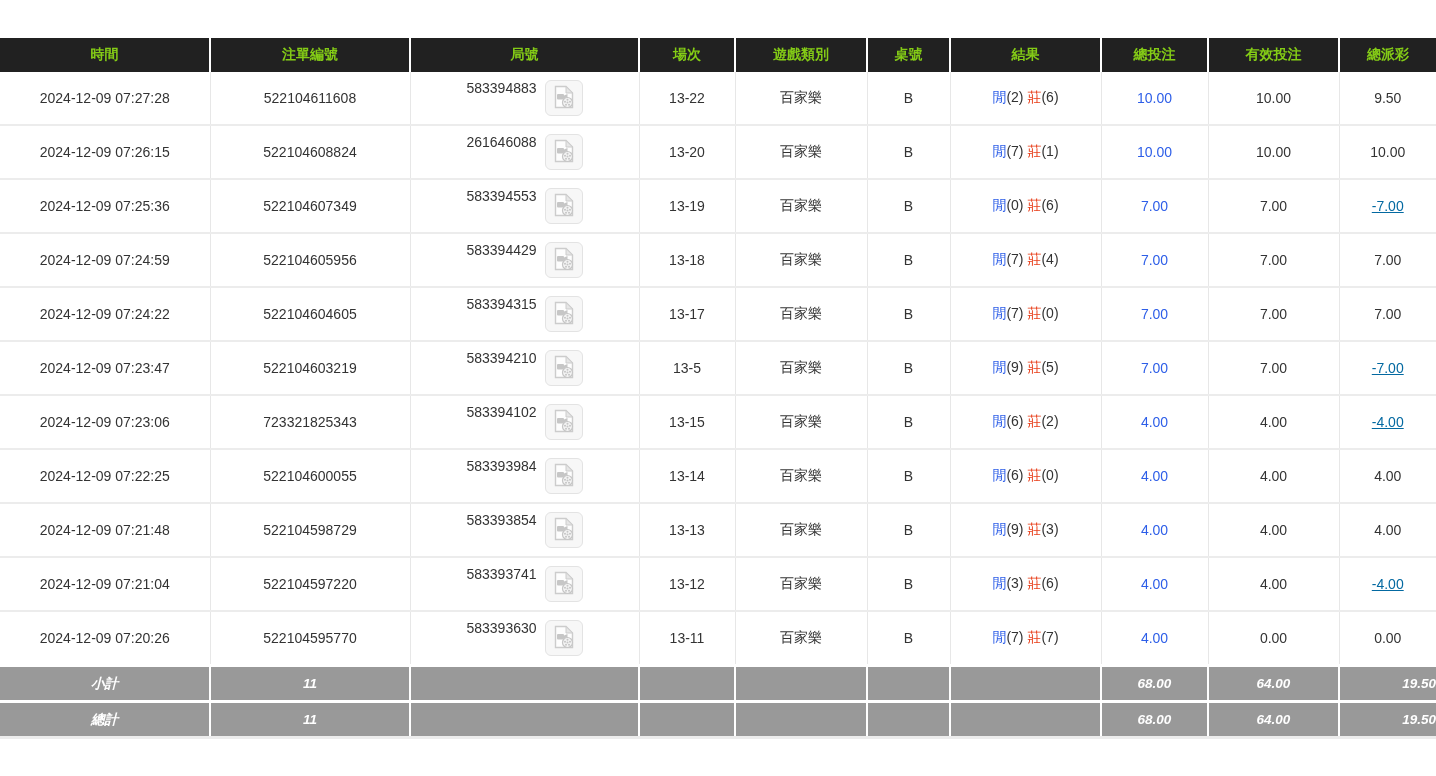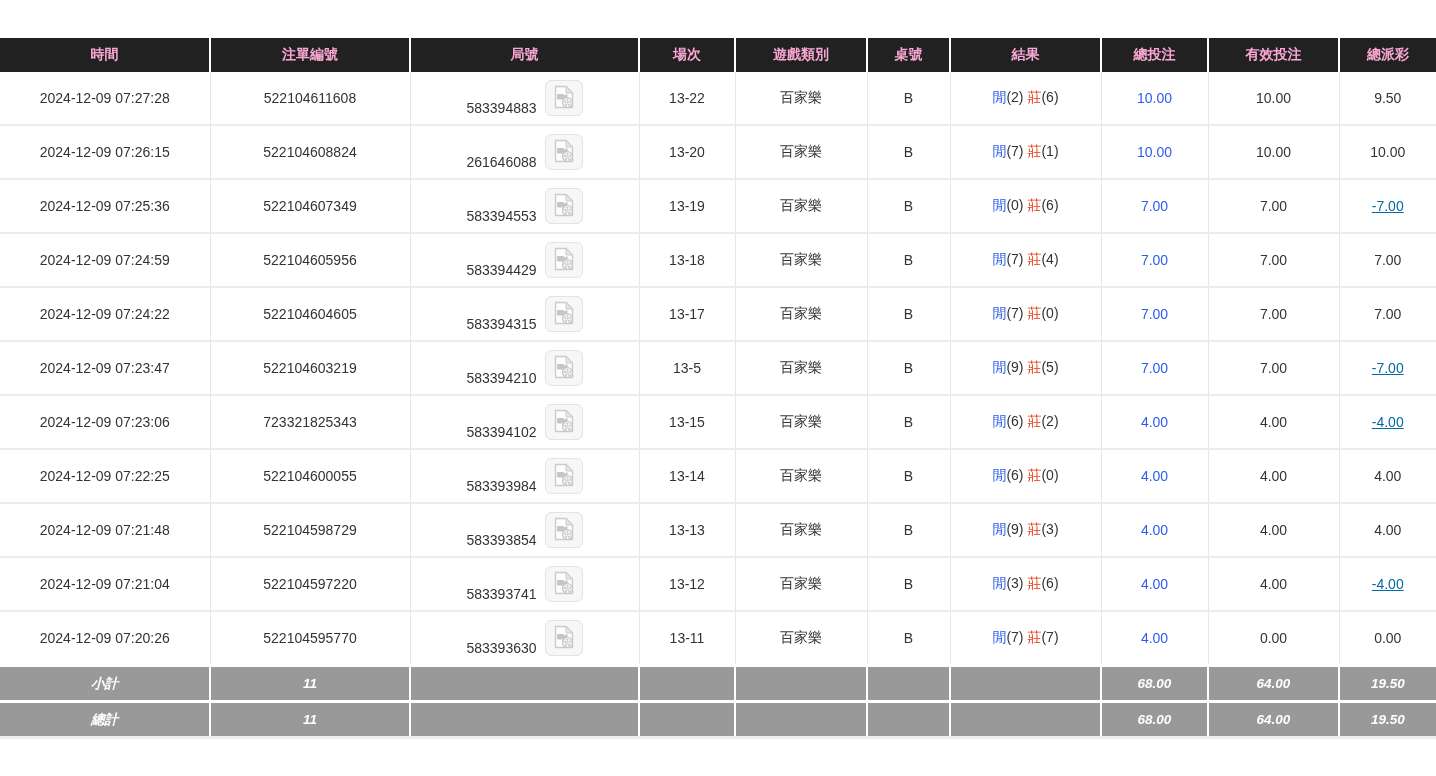--- a/index.html
+++ b/index.html
@@ -2,52 +2,52 @@
 <html><head>
 <meta charset="utf-8">
 <style>
   html,body{margin:0;padding:0;background:#ffffff;}
   body{width:1436px;height:776px;font-family:"Liberation Sans",sans-serif;overflow:hidden;}
   .page{padding-top:38px;}
   table.bet-table{border-collapse:collapse;table-layout:fixed;width:1436px;border-bottom:3px solid #ececec;}
 
   
   thead th{
-    background:#212121;color:#f9a8d4;font-weight:bold;font-size:14px;
+    background:#212121;color:#84cc16;font-weight:bold;font-size:14px;
     height:34px;text-align:center;border-right:2px solid #ffffff;padding:0;
   }
   thead th:last-child{border-right:none;}
 
   
   tbody td{
     background:#ffffff;color:#333333;font-size:14px;text-align:center;
     height:52px;padding:0;border-right:1px solid #e7e7e7;border-bottom:2px solid #ececec;
   }
   tbody td:last-child{border-right:none;margin-left:30px;}
 
   .blue{color:#2d5ee8;}
   .red{color:#e8401c;}
   td.total-bet-cell{color:#2d5ee8;cursor:pointer;}
   td.payout-cell{color:#333333;}
   td.payout-cell.neg{color:#0369a1;text-decoration:underline;}
 
-  .round-flex{display:flex;align-items:flex-end;justify-content:center;gap:8px;}
+  .round-flex{display:flex;align-items:flex-start;justify-content:center;gap:8px;}
   .video-btn{
     width:38px;height:36px;border:1px solid #e3e3e3;background:#f7f7f7;
     border-radius:6px;display:flex;align-items:center;justify-content:center;
     padding:0;cursor:pointer;
   }
 
   
   tfoot td{
     background:#999999;color:#ffffff;font-weight:bold;font-size:13.5px;
     text-align:center;height:33px;padding:0;
     border-right:2px solid #ffffff;border-top:3px solid #ffffff;font-style:italic;
   }
-  tfoot td:last-child{border-right:none;}
+  tfoot td:last-child{border-right:none;text-align:right;}
 </style>
 </head>
 <body>
 
 <div class="page">
   <table class="bet-table">
     <colgroup>
       <col style="width:210px">
         <col style="width:200px">
         <col style="width:229px">

